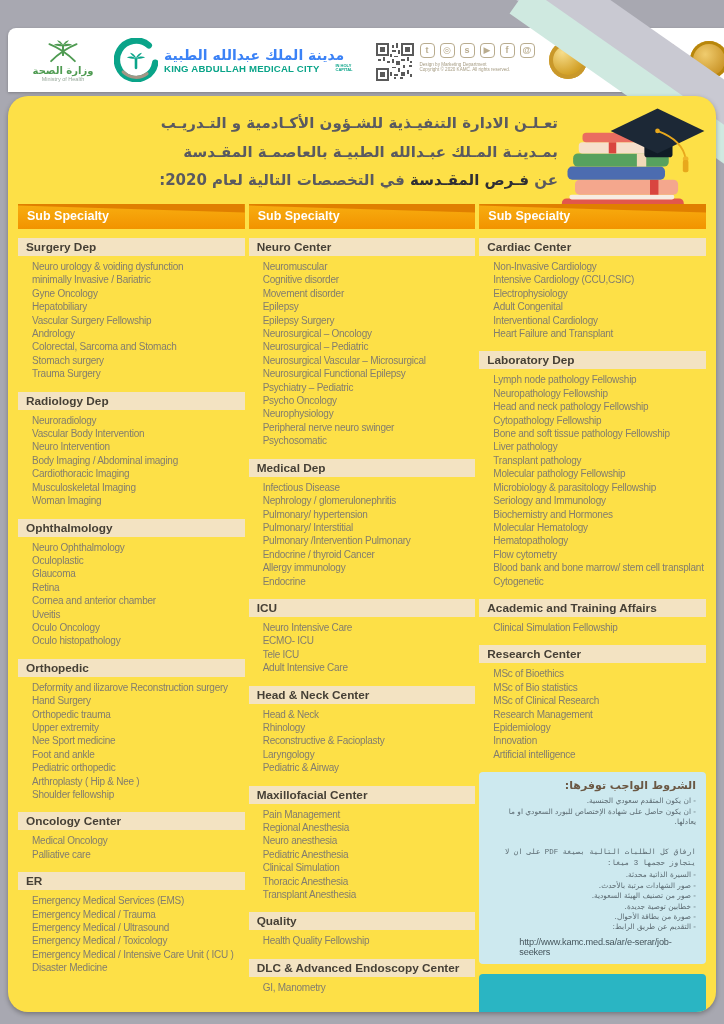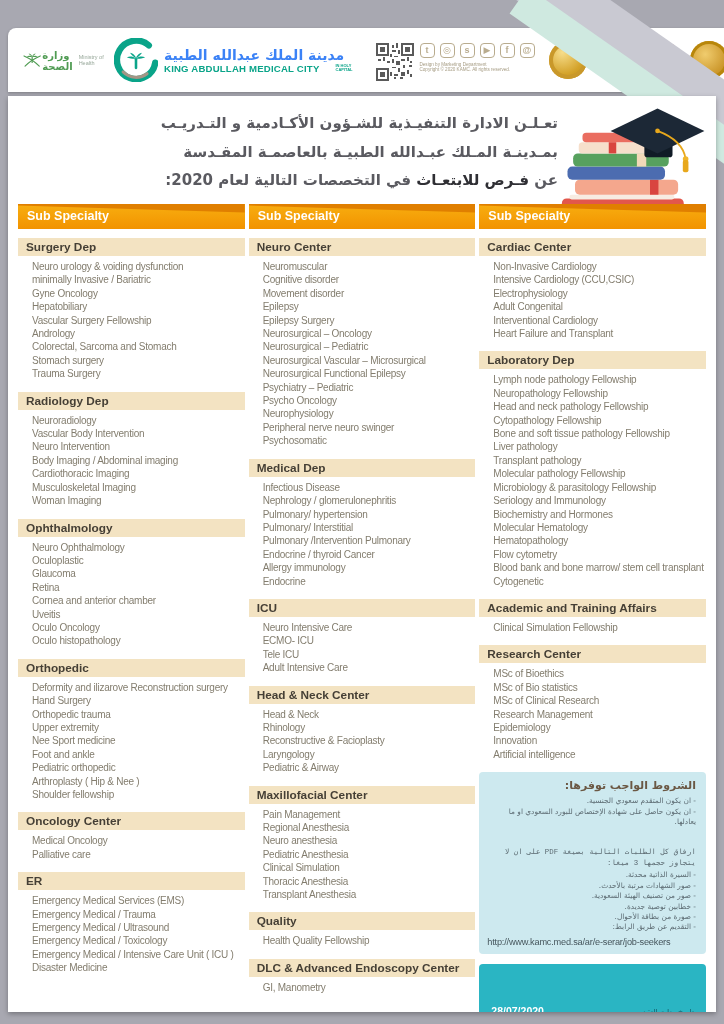--- a/index.html
+++ b/index.html
@@ -5,21 +5,21 @@
   html,body{margin:0;padding:0;}
   .page{position:relative;width:724px;height:1024px;background:#a8a8b1;overflow:hidden;
         font-family:"Liberation Sans","DejaVu Sans",sans-serif;}
   
   .topbar{position:absolute;left:8px;right:0;top:28px;height:64px;background:#ffffff;
           border-radius:8px 0 0 0;z-index:1;display:flex;align-items:center;
           padding:0 6px 0 14px;box-shadow:0 1px 3px rgba(0,0,0,.25);}
   .ribbon{position:absolute;z-index:2;}
   .ribbon-gray{top:26px;right:-85px;width:340px;height:54px;background:#c9c9d2;transform:rotate(35deg);}
   .ribbon-teal{top:82px;right:-104px;width:340px;height:32px;background:#cfe9e0;transform:rotate(35deg);}
-  .moh{display:flex;flex-direction:row;align-items:center;width:82px;flex:none;}
+  .moh{display:flex;flex-direction:column;align-items:center;width:82px;flex:none;}
   .moh-ar{color:#4f9b52;font-weight:bold;font-size:10px;font-family:"DejaVu Sans",sans-serif;margin-top:1px;}
   .moh-en{color:#98a89a;font-size:5.5px;}
   .kamc{display:flex;align-items:center;margin-left:10px;flex:none;}
   .kamc-text{margin-left:6px;display:flex;flex-direction:column;}
   .kamc-ar{color:#3b82f6;font-weight:bold;font-size:14px;font-family:"DejaVu Sans",sans-serif;direction:rtl;text-align:left;line-height:16px;}
   .kamc-en-row{display:flex;align-items:center;gap:16px;}
   .kamc-en{color:#0aa489;font-weight:bold;font-size:9.6px;letter-spacing:.2px;}
   .kamc-tag{color:#0aa489;font-size:4px;line-height:4.5px;width:24px;font-weight:bold;}
   .qrsocial{display:flex;align-items:flex-start;gap:6px;margin-left:16px;flex:none;padding-top:3px;}
   .social-wrap{display:flex;flex-direction:column;}
@@ -30,21 +30,21 @@
   .seals{display:flex;align-items:center;gap:9px;margin-left:14px;flex:none;}
   .seal{width:38px;height:38px;border-radius:50%;flex:none;box-sizing:border-box;}
   .seal-gold{background:radial-gradient(circle at 35% 30%,#f7dd8a,#d4a32b 60%,#b8860b);box-shadow:inset 0 0 0 4px #c9982a;}
   .seal-silver{background:#fff;border:3px solid #cfcfcf;box-shadow:inset 0 0 0 6px #fff,inset 0 0 0 7px #d8d8d8;}
   .seal-tricolor{background:conic-gradient(#d94f4f 0 120deg,#19a0a8 120deg 240deg,#2b5fa3 240deg 360deg);position:relative;}
   .seal-tricolor::after{content:"";position:absolute;left:10px;top:10px;width:18px;height:18px;border-radius:50%;background:#fff;}
   .seal-coin{background:radial-gradient(circle at 40% 35%,#f0cc6e,#c89225 70%);box-shadow:inset 0 0 0 3px #b8860b;}
   .seal-crown{background:#fdf6e3;border:3px solid #d7a41e;display:flex;align-items:center;justify-content:center;
               color:#d7a41e;font-size:17px;font-family:"DejaVu Sans",sans-serif;}
   
-  .card{position:absolute;left:8px;right:8px;top:96px;bottom:12px;background:#ffffff;border-radius:0;
+  .card{position:absolute;left:8px;right:8px;top:96px;bottom:12px;background:#fde047;border-radius:20px;
         z-index:3;box-shadow:0 2px 5px rgba(0,0,0,.3);overflow:hidden;}
   .title-row{display:flex;justify-content:flex-end;align-items:flex-start;padding:8px 6px 0 0;gap:2px;height:102px;box-sizing:border-box;}
   .title-text{direction:rtl;text-align:right;font-family:"DejaVu Sans",sans-serif;color:#5a5a60;
               font-size:15px;line-height:28.5px;font-weight:bold;margin-top:5px;}
   .heavy{color:#2f2f34;}
   
   .columns{display:flex;gap:4px;padding:6px 10px 0;}
   .column{flex:1;min-width:0;}
   .banner{height:25px;line-height:25px;color:#fff;font-weight:bold;font-size:12.5px;padding-left:9px;
           background:linear-gradient(180deg,#f8ae10,#f29300);position:relative;overflow:hidden;margin-bottom:9px;}
@@ -55,21 +55,21 @@
   .sec-header{background:#f3e3c2;color:#453f35;font-weight:bold;font-size:11.8px;padding:2px 8px;line-height:14px;}
   .sec-items{padding:4px 2px 0 14px;}
   .sec-item{font-size:10px;letter-spacing:-0.25px;line-height:13.4px;color:#837d6e;white-space:nowrap;}
   
   .req-box{background:#cde9ef;border-radius:4px;padding:7px 10px 7px 8px;direction:rtl;
            font-family:"DejaVu Sans",sans-serif;margin-bottom:10px;}
   .req-title{color:#6b5844;font-weight:bold;font-size:11px;margin-bottom:4px;}
   .req-item{font-size:7.4px;line-height:10.4px;color:#5c6b72;}
   .req-note{font-size:7.4px;line-height:11px;color:#5c6b72;margin-top:20px;margin-bottom:1px;font-family:Liberation Mono, monospace;}
   .req-url{display:block;direction:ltr;text-align:left;font-size:9.2px;color:#45555c;margin-top:4px;
-           text-decoration:none;font-family:"Liberation Sans",sans-serif;letter-spacing:-0.2px;}
+           text-decoration:none;font-family:"Liberation Sans",sans-serif;letter-spacing:-0.2px;margin-left:32px;}
   .contact-box{background:#2ab5c3;border-radius:4px;padding:9px 12px 10px;direction:rtl;font-family:"DejaVu Sans",sans-serif;}
   .c-row{display:flex;justify-content:space-between;align-items:baseline;line-height:13px;}
   .c-row.gap{margin-top:10px;}
   .c-label{color:#14616c;font-size:8px;}
   .c-value{color:#ffffff;font-weight:bold;font-size:10.5px;direction:ltr;font-family:"Liberation Sans",sans-serif;margin-top:32px;}
 </style>
 </head>
 <body>
 
 <div class="page">
@@ -181,21 +181,21 @@
         <div class="seal seal-crown">♛</div>
       </div>
   </div>
 
   <div class="card">
 
     <div class="title-row">
       <div class="title-text">
         <div>تعـلـن الادارة التنفيـذية للشـؤون الأكـادمية و التـدريـب</div>
         <div>بمـدينـة المـلك عبـدالله الطبيـة بالعاصمـة المقـدسة</div>
-        <div><span>عن </span><span class="heavy">فـرص للابتعـاث</span><span> في التخصصات التالية لعام 2020:</span></div>
+        <div><span>عن </span><span class="heavy">فـرص المقـدسة</span><span> في التخصصات التالية لعام 2020:</span></div>
       </div>
       <svg width="150" height="112" viewBox="0 0 160 118">
         <rect x="2" y="100" width="130" height="16" rx="5" fill="#e2574c"></rect>
         <rect x="10" y="96" width="112" height="5" rx="2.5" fill="#f7ece2"></rect>
         <rect x="16" y="80" width="110" height="16" rx="5" fill="#f4a78d"></rect>
         <rect x="96" y="80" width="9" height="16" fill="#d9453f"></rect>
         <rect x="8" y="66" width="104" height="14" rx="5" fill="#4c6cb0"></rect>
         <rect x="14" y="52" width="102" height="14" rx="5" fill="#57a15e"></rect>
         <rect x="82" y="52" width="10" height="14" fill="#f1d9b8"></rect>
         <rect x="20" y="40" width="92" height="12" rx="4" fill="#f6dfcb"></rect>

